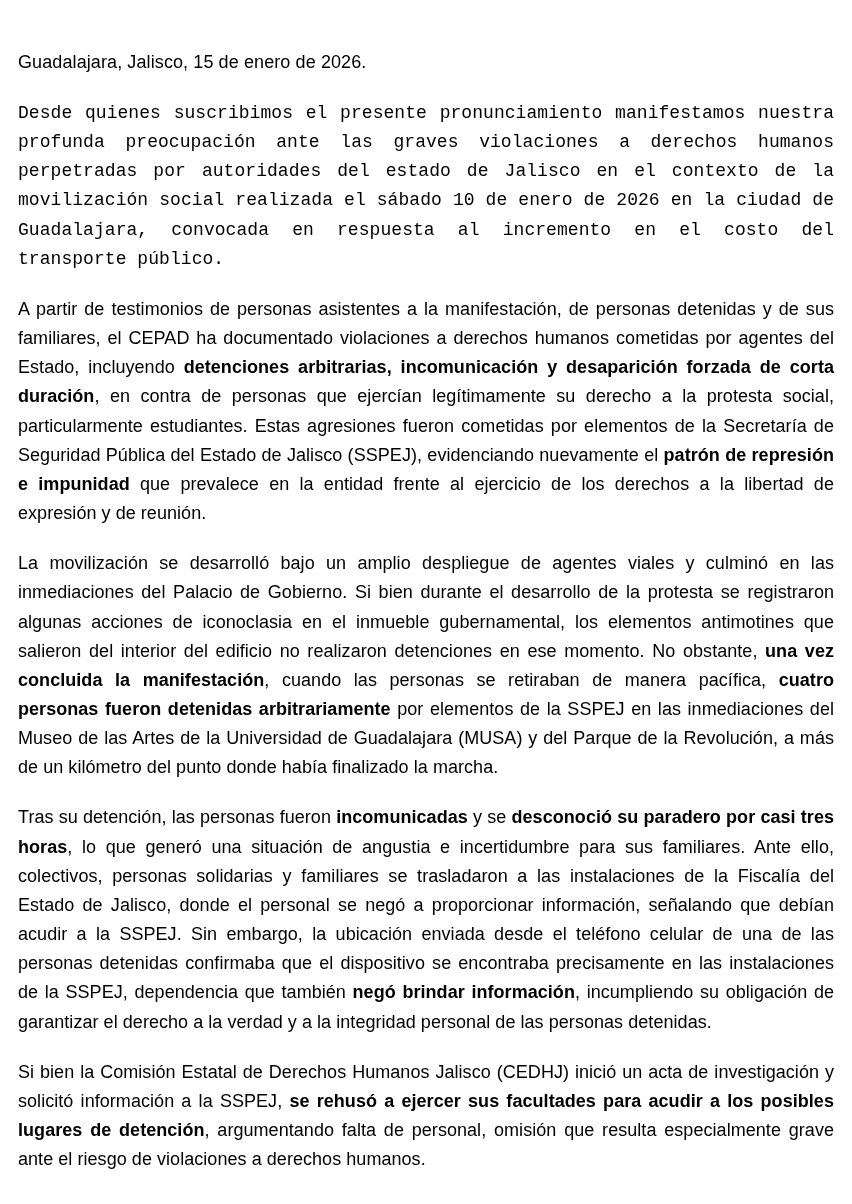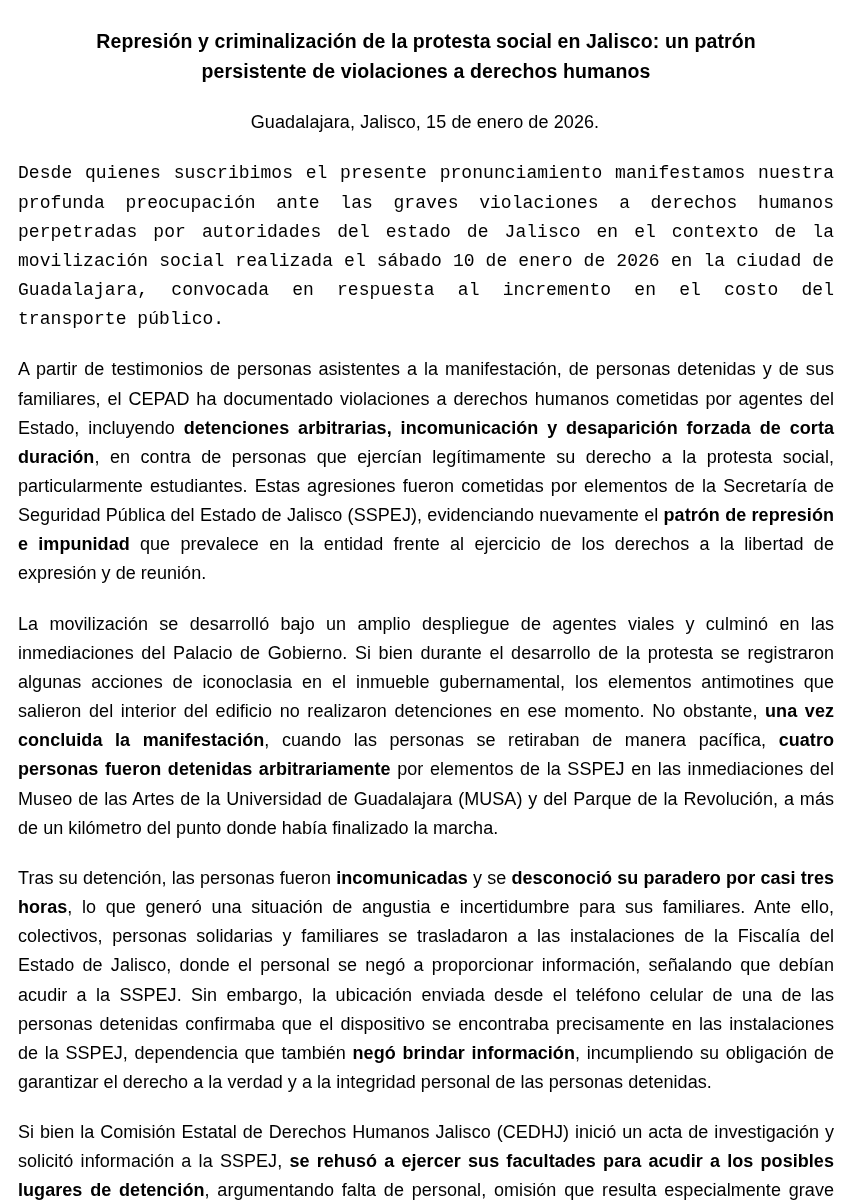--- a/index.html
+++ b/index.html
@@ -22,21 +22,21 @@
   }
   .doc-title {
     font-size: 19.5px;
     font-weight: bold;
     text-align: center;
     line-height: 1.55;
     margin: 0 34px 0 34px;
     letter-spacing: 0.1px;
   }
   .dateline {
-    text-align: center;
+    text-align: left;
     font-size: 18px;
     margin-top: 26px;
     margin-right: 2px;
     letter-spacing: 0.1px;
   }
   .body-text p {
     font-size: 18px;
     line-height: 1.62;
     text-align: justify;
     text-justify: inter-word;
@@ -49,21 +49,20 @@
   }
   .body-text b {
     font-weight: bold;
   }
 </style>
 </head>
 <body>
 
 <div class="page">
 
-  <h1 class="doc-title">Represión y criminalización de la protesta social en Jalisco: un patrón persistente de violaciones a derechos humanos</h1>
 
   <div class="dateline">Guadalajara, Jalisco, 15 de enero de 2026.</div>
 
   <div class="body-text">
       <p><span>Desde quienes suscribimos el presente pronunciamiento manifestamos nuestra profunda preocupación ante las graves violaciones a derechos humanos perpetradas por autoridades del estado de Jalisco en el contexto de la movilización social realizada el sábado 10 de enero de 2026 en la ciudad de Guadalajara, convocada en respuesta al incremento en el costo del transporte público.</span></p>
       <p><span>A partir de testimonios de personas asistentes a la manifestación, de personas detenidas y de sus familiares, el CEPAD ha documentado violaciones a derechos humanos cometidas por agentes del Estado, incluyendo </span><b>detenciones arbitrarias, incomunicación y desaparición forzada de corta duración</b><span>, en contra de personas que ejercían legítimamente su derecho a la protesta social, particularmente estudiantes. Estas agresiones fueron cometidas por elementos de la Secretaría de Seguridad Pública del Estado de Jalisco (SSPEJ), evidenciando nuevamente el </span><b>patrón de represión e impunidad</b><span> que prevalece en la entidad frente al ejercicio de los derechos a la libertad de expresión y de reunión.</span></p>
       <p><span>La movilización se desarrolló bajo un amplio despliegue de agentes viales y culminó en las inmediaciones del Palacio de Gobierno. Si bien durante el desarrollo de la protesta se registraron algunas acciones de iconoclasia en el inmueble gubernamental, los elementos antimotines que salieron del interior del edificio no realizaron detenciones en ese momento. No obstante, </span><b>una vez concluida la manifestación</b><span>, cuando las personas se retiraban de manera pacífica, </span><b>cuatro personas fueron detenidas arbitrariamente</b><span> por elementos de la SSPEJ en las inmediaciones del Museo de las Artes de la Universidad de Guadalajara (MUSA) y del Parque de la Revolución, a más de un kilómetro del punto donde había finalizado la marcha.</span></p>
       <p><span>Tras su detención, las personas fueron </span><b>incomunicadas</b><span> y se </span><b>desconoció su paradero por casi tres horas</b><span>, lo que generó una situación de angustia e incertidumbre para sus familiares. Ante ello, colectivos, personas solidarias y familiares se trasladaron a las instalaciones de la Fiscalía del Estado de Jalisco, donde el personal se negó a proporcionar información, señalando que debían acudir a la SSPEJ. Sin embargo, la ubicación enviada desde el teléfono celular de una de las personas detenidas confirmaba que el dispositivo se encontraba precisamente en las instalaciones de la SSPEJ, dependencia que también </span><b>negó brindar información</b><span>, incumpliendo su obligación de garantizar el derecho a la verdad y a la integridad personal de las personas detenidas.</span></p>
       <p><span>Si bien la Comisión Estatal de Derechos Humanos Jalisco (CEDHJ) inició un acta de investigación y solicitó información a la SSPEJ, </span><b>se rehusó a ejercer sus facultades para acudir a los posibles lugares de detención</b><span>, argumentando falta de personal, omisión que resulta especialmente grave ante el riesgo de violaciones a derechos humanos.</span></p>
     </div>

